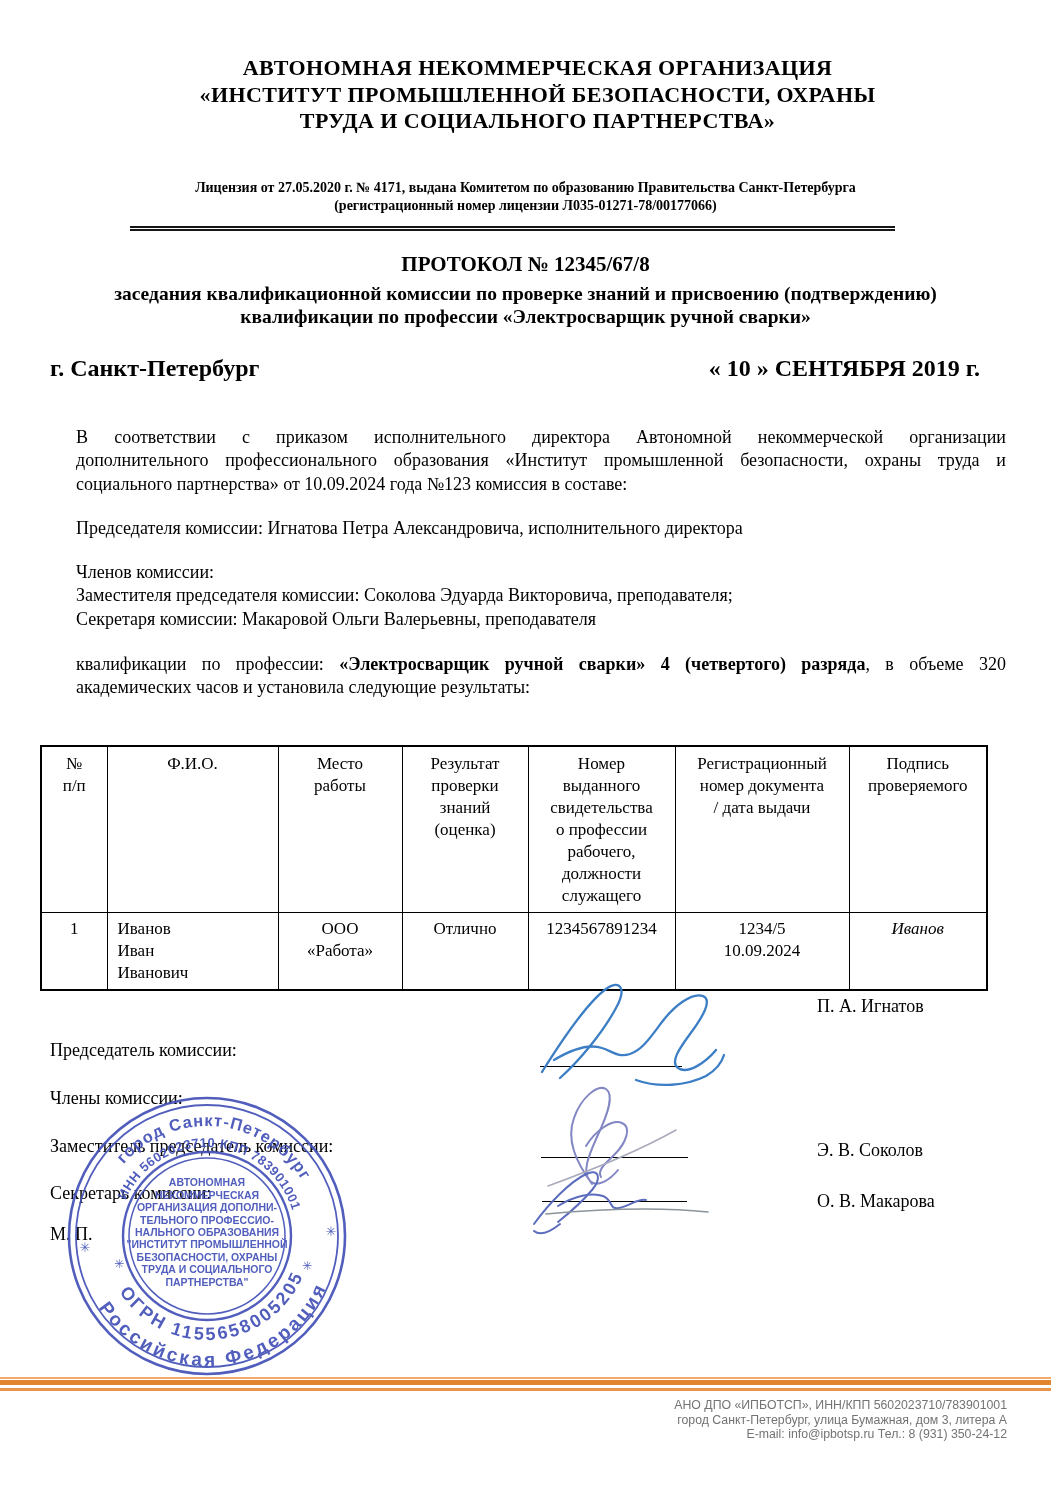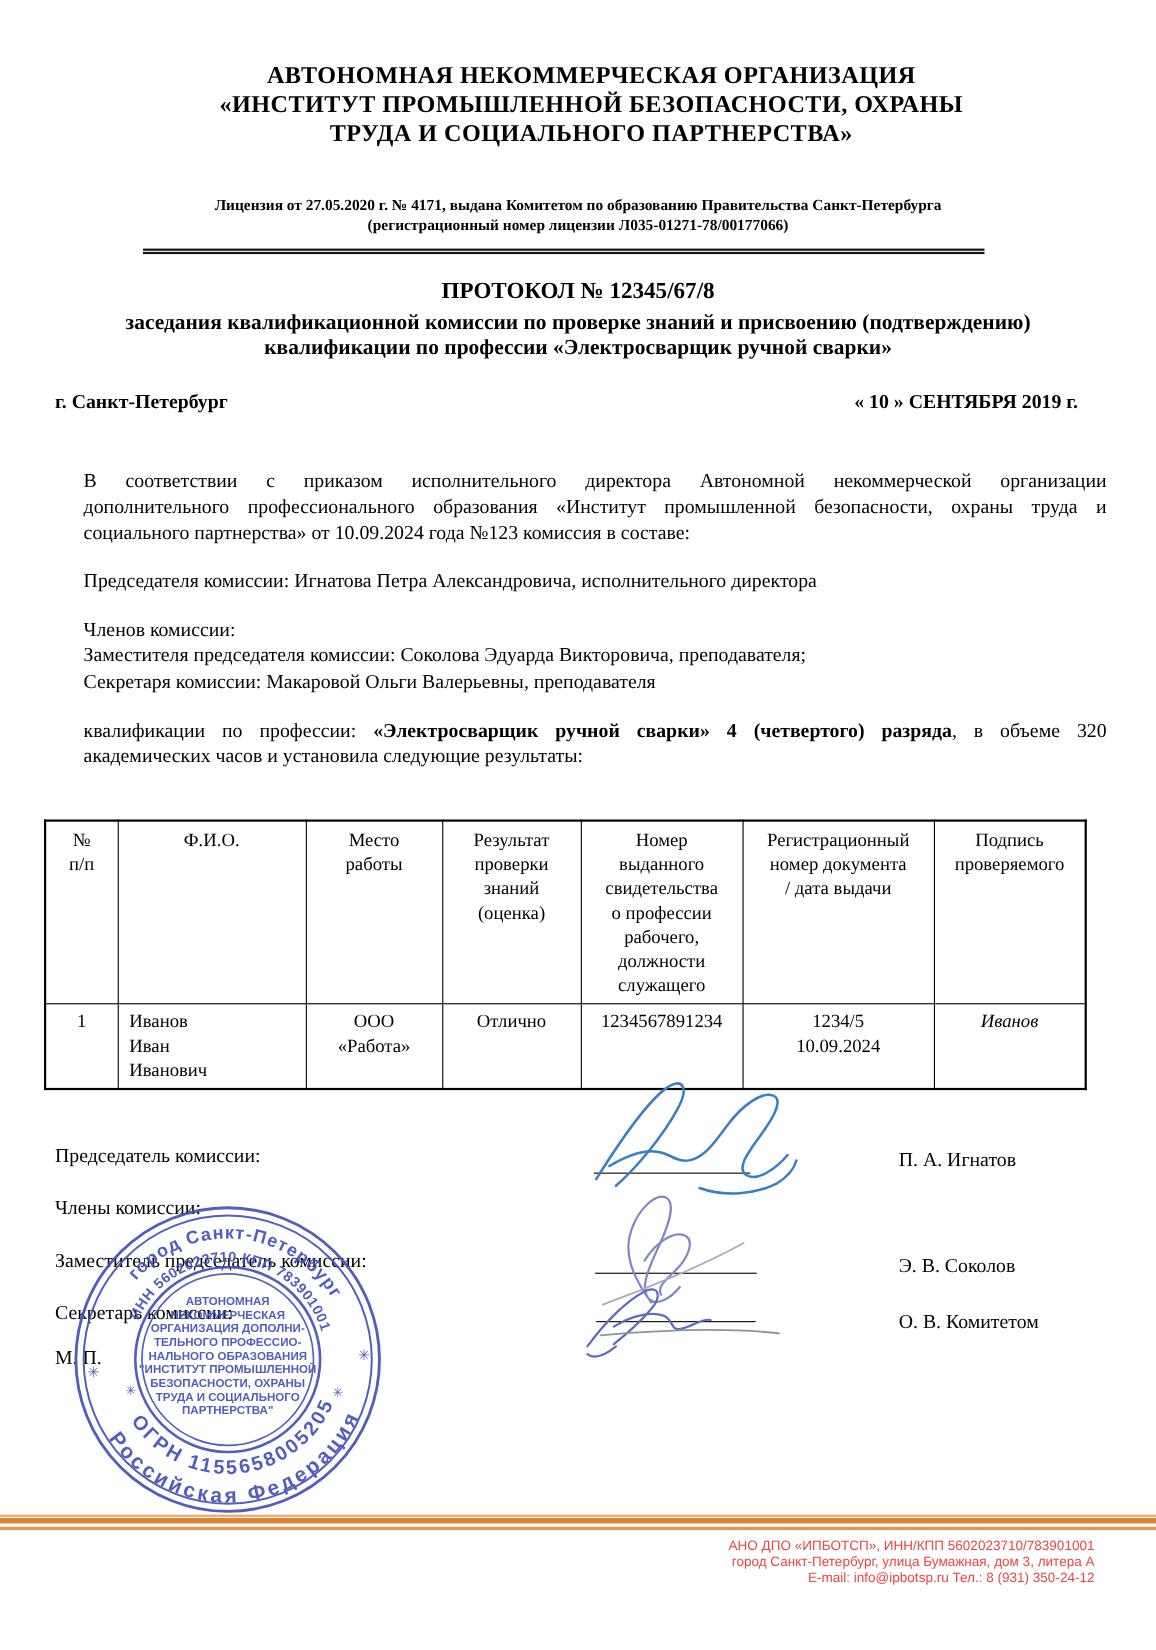--- a/index.html
+++ b/index.html
@@ -12,21 +12,21 @@
                 font-size:22px; line-height:26.5px; letter-spacing:0.4px; }
   #license    { top:179px; left:0; width:100%; text-align:center; font-weight:bold;
                 font-size:14px; line-height:17.5px; }
   #rule { top:226px; left:130px; width:765px; height:5px; box-sizing:border-box;
           border-top:2px solid #161616; border-bottom:2px solid #161616; }
 
   #title    { top:252px; left:0; width:100%; text-align:center; font-weight:bold; font-size:21px; }
   #subtitle { top:283px; left:0; width:100%; text-align:center; font-weight:bold;
               font-size:19.5px; line-height:22.5px; }
   #cityrow  { top:355px; left:50px; width:930px; display:flex; justify-content:space-between;
-              font-weight:bold; font-size:18px; }
+              font-weight:bold; font-size:24px; }
 
   .para { left:50px; width:930px; font-size:18px; line-height:23.4px;margin-left:26px; }
   .jline { text-align:justify; text-align-last:justify; }
   .jline.last { text-align:left; text-align-last:left; }
   #p1 { top:426px; }
   #chairman { top:517px; }
   #members  { top:561px; white-space:pre-line; }
   #exam { top:653px; }
 
   #qual-table { position:absolute; top:745px; left:40px; width:948px; border-collapse:collapse;
@@ -47,21 +47,21 @@
 
   #signatures-svg { left:500px; top:975px; }
   #stamp-svg { left:66px; top:1095px; opacity:0.93; }
   #stamp-svg text { font-family:"Liberation Sans","DejaVu Sans",sans-serif; font-weight:bold; }
 
   .band { left:0; width:1051px; }
   #band-1 { top:1377px; height:2px;  background:#f0a96b; }
   #band-2 { top:1380px; height:5px;  background:#e08430; }
   #band-3 { top:1388px; height:3px;  background:#e9944c; }
 
-  #footer-text { top:1398px; right:56px; width:600px; text-align:right; color:#ef4444;
+  #footer-text { top:1398px; right:44px; width:600px; text-align:right; color:#737373;
                  font-family:"Liberation Sans","DejaVu Sans",sans-serif;
                  font-size:12.3px; line-height:14.6px; }
 </style>
 </head>
 <body>
 
 <div class="page">
 
   <div class="abs" id="org-header">
     <div>АВТОНОМНАЯ НЕКОММЕРЧЕСКАЯ ОРГАНИЗАЦИЯ</div>
@@ -151,31 +151,31 @@
           <td class="cell-3">Отлично</td>
           <td class="cell-4">1234567891234</td>
           <td class="cell-5">1234/5
 10.09.2024</td>
           <td class="cell-6">Иванов</td>
         </tr>
       </tbody>
     </table>
 
   <div class="abs sig-label" style="top:1040px">Председатель комиссии:</div>
-  <div class="abs sig-name" style="top:1044px">П. А. Игнатов</div>
+  <div class="abs sig-name" style="top:996px">П. А. Игнатов</div>
   <div class="abs sig-line" id="sig-line-1"></div>
 
   <div class="abs sig-label" style="top:1088px">Члены комиссии:</div>
 
   <div class="abs sig-label" style="top:1136px">Заместитель председатель комиссии:</div>
   <div class="abs sig-name" style="top:1140px">Э. В. Соколов</div>
   <div class="abs sig-line" id="sig-line-2"></div>
 
   <div class="abs sig-label" style="top:1183px">Секретарь комиссии:</div>
-  <div class="abs sig-name" style="top:1191px">О. В. Комитетом</div>
+  <div class="abs sig-name" style="top:1191px">О. В. Макарова</div>
   <div class="abs sig-line" id="sig-line-3"></div>
 
   <div class="abs" id="mp">М. П.</div>
 
   <svg class="abs" id="signatures-svg" width="260" height="270" viewBox="500 975 260 270">
     <g fill="none" stroke-linecap="round" stroke-linejoin="round">
       <path stroke="#3b7ec5" stroke-width="2.3" d="M 542 1072 C 562 1040 588 1002 606 989 C 620 979 627 988 616 1008 C 602 1034 578 1062 560 1078"></path>
       <path stroke="#3b7ec5" stroke-width="2.3" d="M 554 1060 C 574 1048 590 1044 602 1048 C 612 1051 618 1058 630 1054 C 642 1050 650 1038 662 1022 C 674 1006 692 992 703 996 C 713 1000 702 1018 690 1034 C 679 1049 670 1062 678 1068 C 688 1075 706 1062 716 1050"></path>
       <path stroke="#3b7ec5" stroke-width="2.3" d="M 636 1080 C 658 1088 686 1086 706 1076 C 716 1070 722 1062 724 1055"></path>
     </g>

